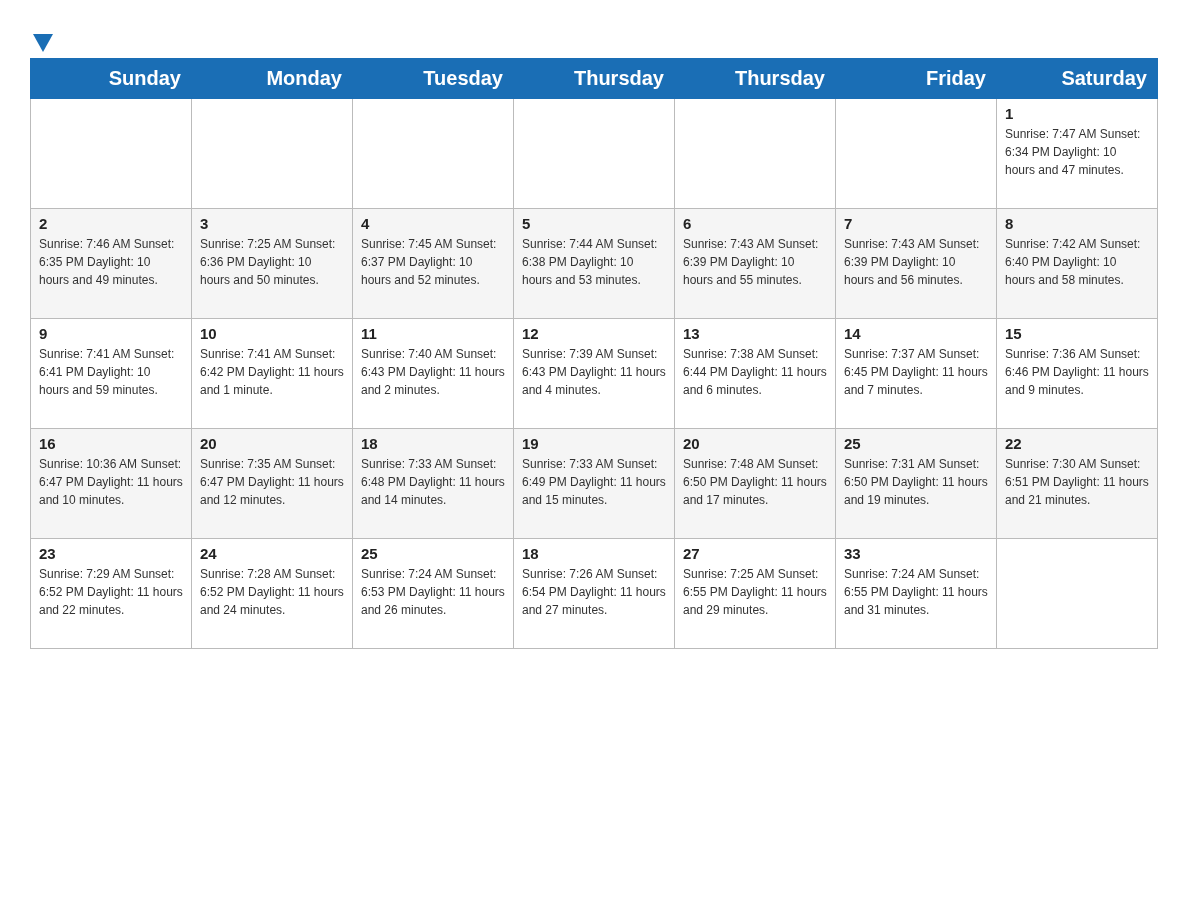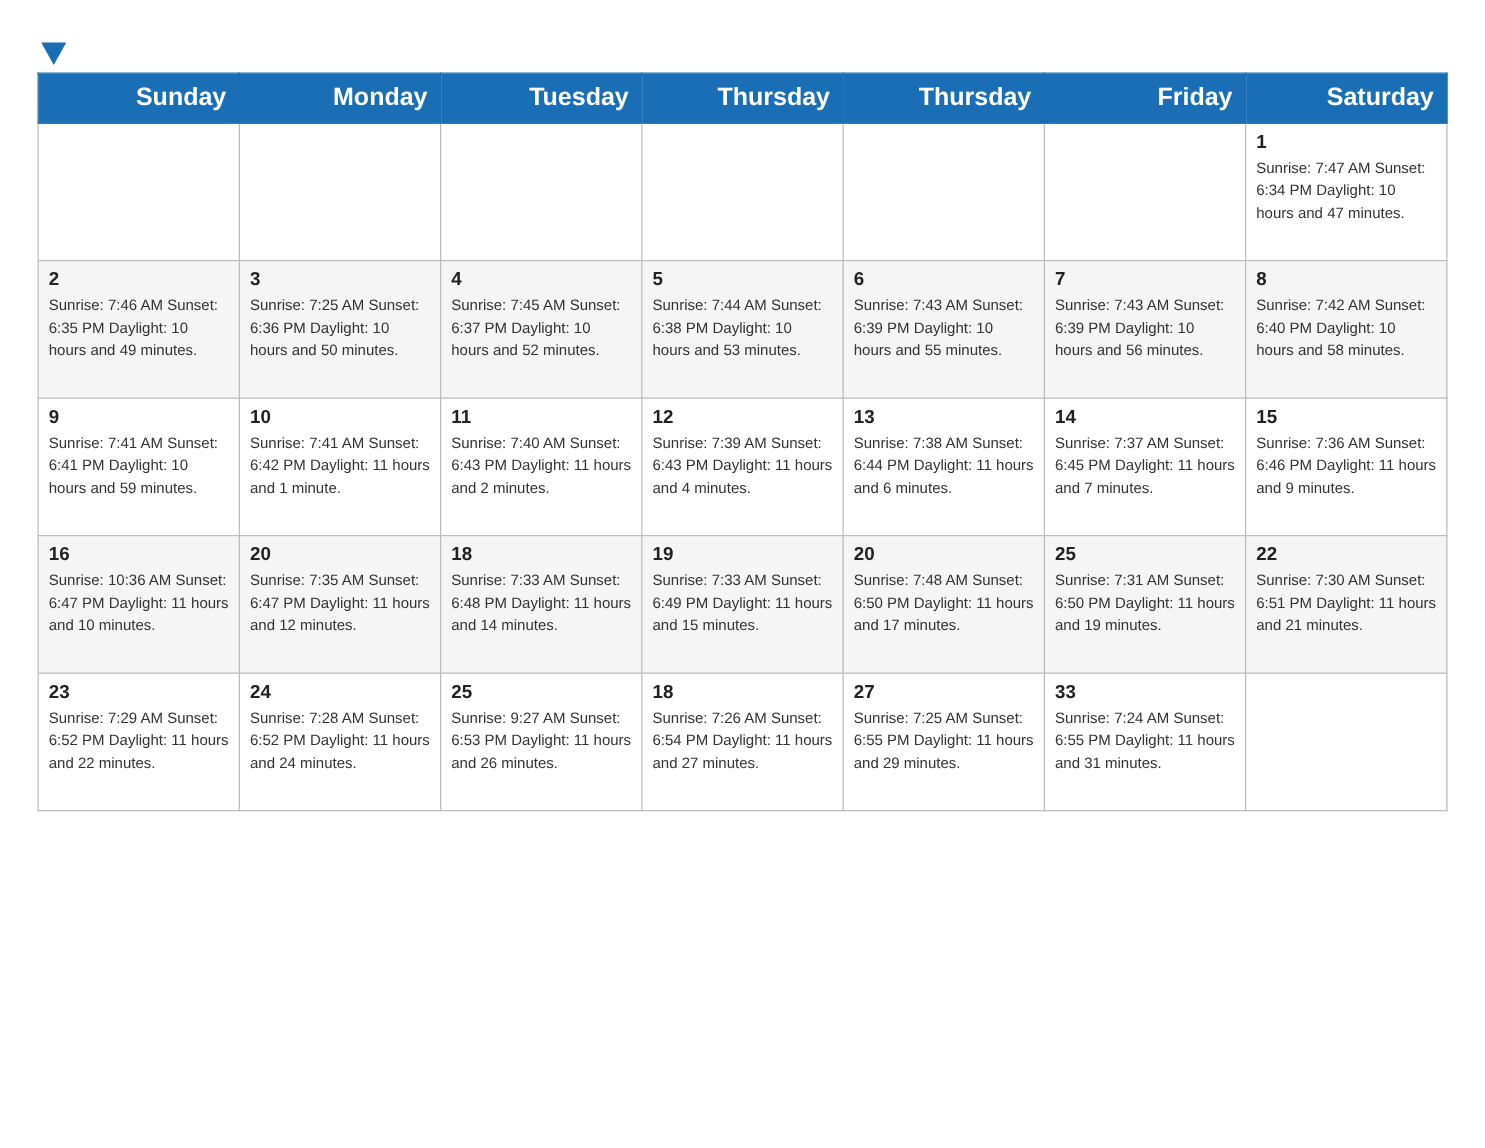--- a/index.html
+++ b/index.html
@@ -292,21 +292,21 @@
 Daylight: 11 hours and 22 minutes.</div>
         </td>
         <td>
           <span class="day-num">24</span>
           <div class="day-info">Sunrise: 7:28 AM
 Sunset: 6:52 PM
 Daylight: 11 hours and 24 minutes.</div>
         </td>
         <td>
           <span class="day-num">25</span>
-          <div class="day-info">Sunrise: 9:27 AM
+          <div class="day-info">Sunrise: 7:24 AM
 Sunset: 6:53 PM
 Daylight: 11 hours and 26 minutes.</div>
         </td>
         <td>
           <span class="day-num">18</span>
           <div class="day-info">Sunrise: 7:26 AM
 Sunset: 6:54 PM
 Daylight: 11 hours and 27 minutes.</div>
         </td>
         <td>

